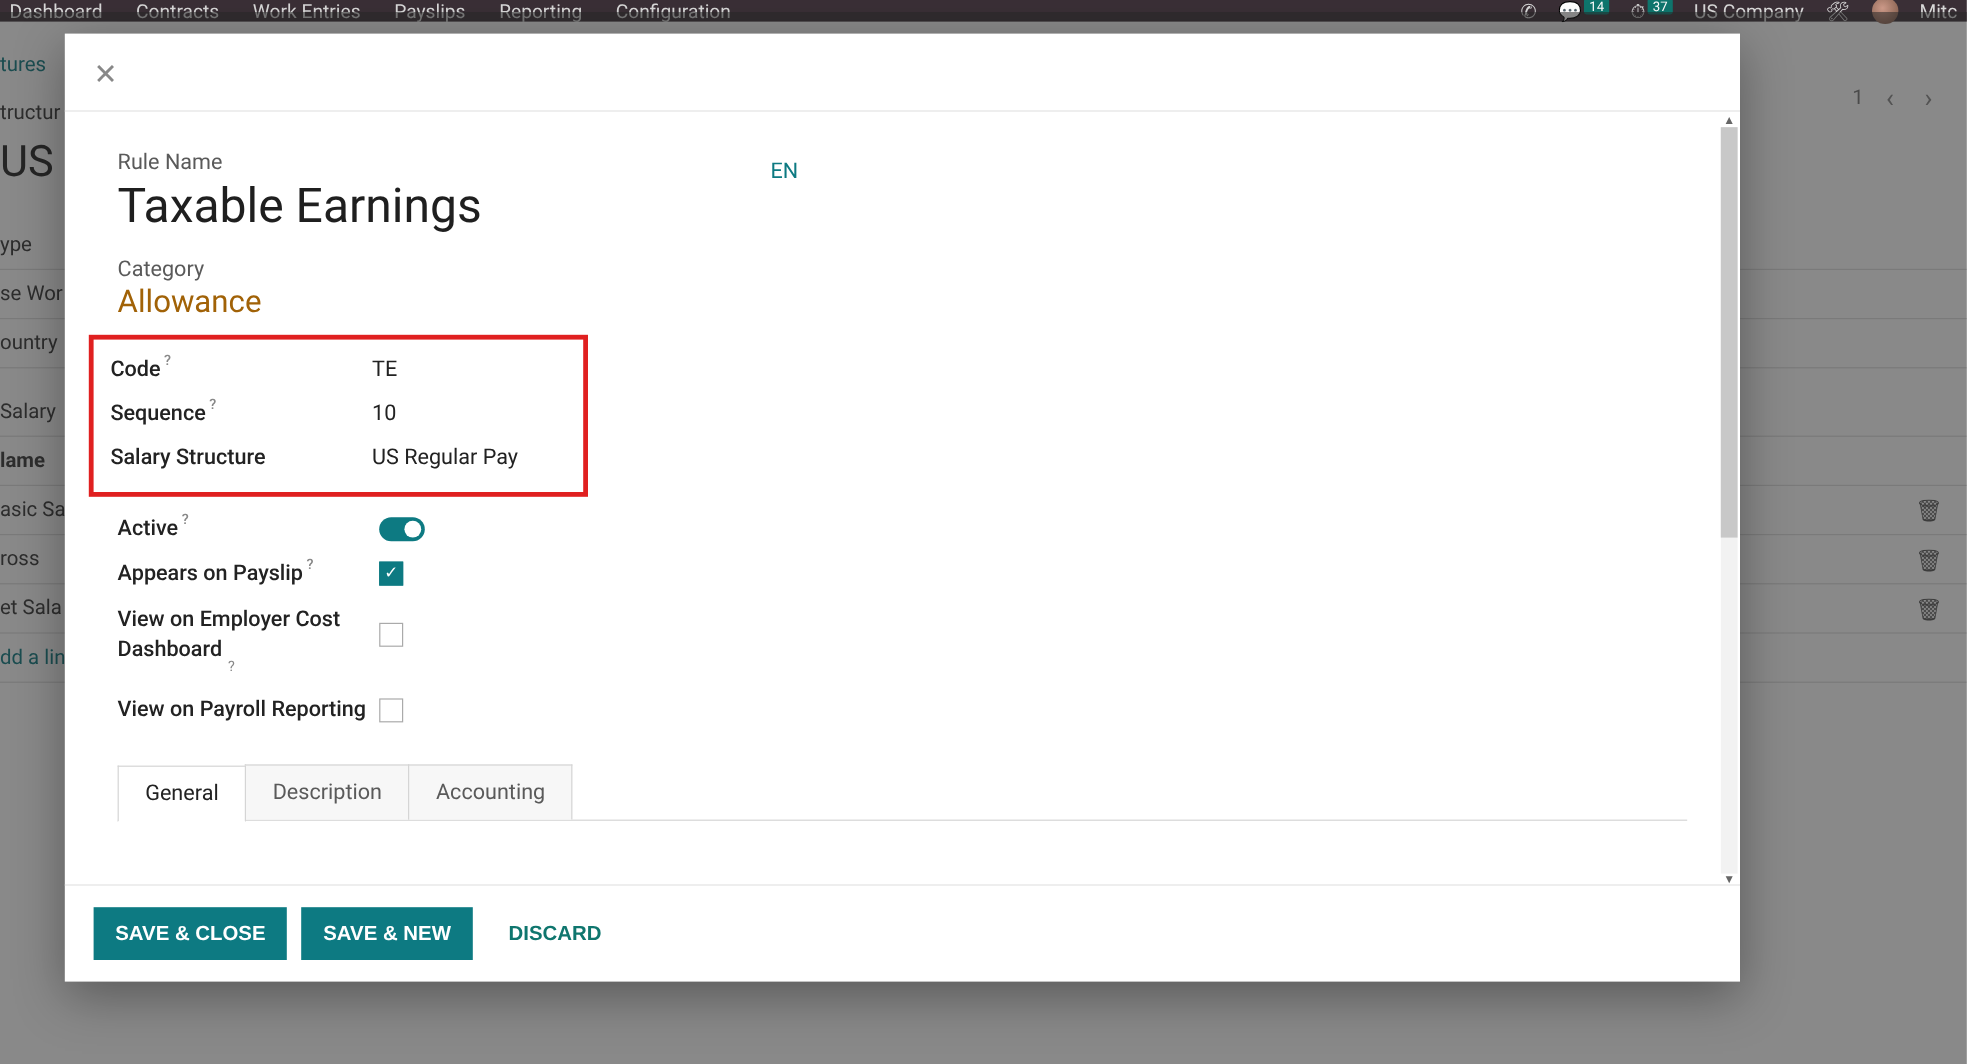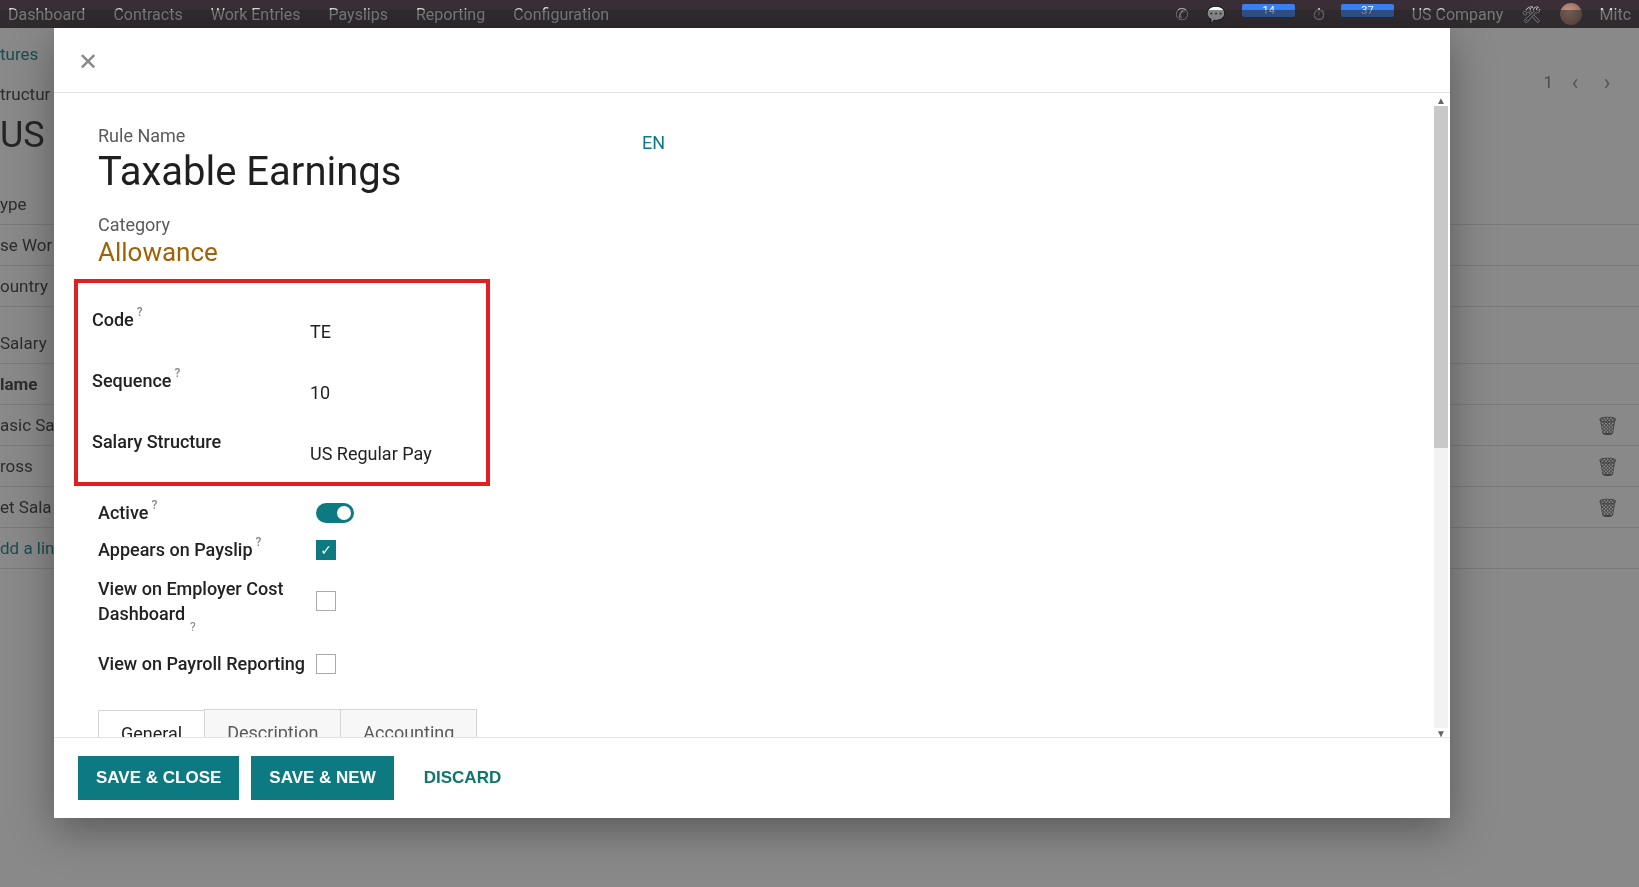--- a/index.html
+++ b/index.html
@@ -9,37 +9,37 @@
       overflow: hidden;
       width: 1639px;
       height: 887px;
       position: relative;
     }
 
     
     .topbar {
       position: absolute;
       top: 0; left: 0; right: 0;
-      height: 28px;
+      height: 18px;
       background: #3a2f36;
       color: #d8d8d8;
       display: flex;
       align-items: center;
       padding: 0 8px;
       font-size: 16px;
     }
     .topbar .nav-left { display: flex; gap: 28px; }
     .topbar .nav-right { margin-left: auto; display: flex; align-items: center; gap: 18px; }
     .badge {
-      background: #3b82f6;
+      background: #0f766e;
       color: #fff;
       font-size: 11px;
-      padding: 0 20px;
+      padding: 0 4px;
       border-radius: 2px;
-      margin-left: 16px;
+      margin-left: 2px;
       position: relative;
       top: -6px;
     }
     .avatar {
       width: 22px; height: 22px; border-radius: 50%;
       background: radial-gradient(circle at 40% 40%, #c98, #754);
     }
 
     
     .page-bg {
@@ -188,21 +188,20 @@
       width: 218px;
       font-size: 18px;
       color: #222;
       font-weight: 500;
       display: flex;
       align-items: flex-start;
     }
     .kv-value {
       font-size: 18px;
       color: #222;
-      margin-top: 24px;
     }
     .help-q {
       font-size: 12px;
       color: #888;
       margin-left: 3px;
       position: relative;
       top: -4px;
     }
 
     .toggle {

